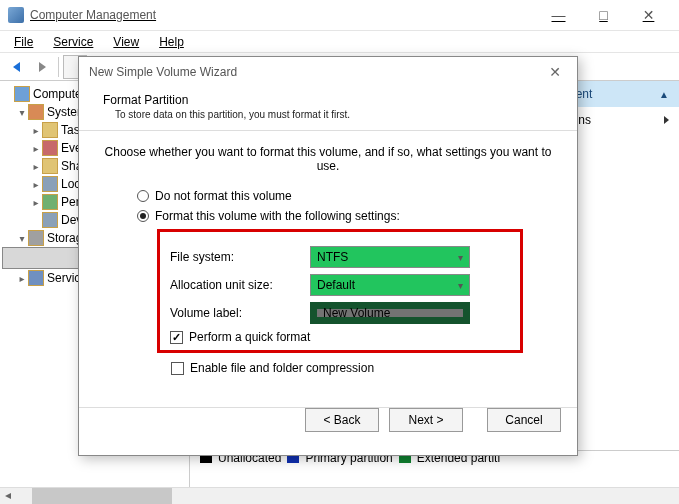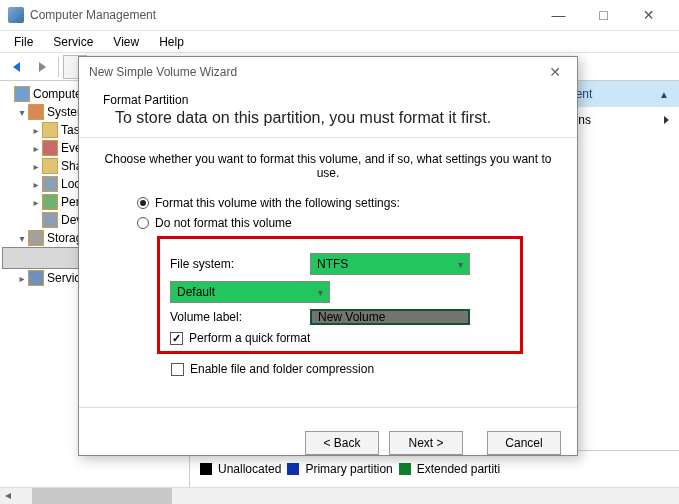--- a/index.html
+++ b/index.html
@@ -1,27 +1,27 @@
 <!DOCTYPE html>
 <html><head>
 <meta charset="utf-8">
 <style>
   * { box-sizing: border-box; margin: 0; padding: 0; }
   body { font-family: "Segoe UI", Tahoma, sans-serif; font-size: 12px; background: #fff; width: 679px; height: 504px; overflow: hidden; position: relative; }
   
   
-  .titlebar { height: 30px; display: flex; align-items: center; padding: 15px 8px; border-bottom: 1px solid #e5e5e5; }
+  .titlebar { height: 30px; display: flex; align-items: center; padding: 15px 8px; border-bottom: 1px solid #e5e5e5; text-decoration: underline; }
   .titlebar .app-icon { width: 16px; height: 16px; margin-right: 6px; background: linear-gradient(135deg,#7aa8d6,#3c6fa8); border-radius: 2px; }
   .titlebar .title { flex: 1; color: #555; font-size: 12px; }
   .win-controls { display: flex; }
   .win-controls div { width: 45px; height: 28px; display:flex; align-items:center; justify-content:center; color:#555; font-size:14px;}
   
   
   .menubar { height: 22px; display: flex; align-items: center; padding: 0 6px; gap: 4px; border-bottom: 1px solid #e5e5e5; }
-  .menubar span { padding: 2px 8px; }
+  .menubar span { padding: 2px 8px; text-decoration: underline; }
   
   
   .toolbar { height: 28px; border-bottom: 1px solid #ccc; display:flex; align-items:center; padding: 0 4px; gap:2px;}
   .tool-btn { width:24px; height:24px; border:1px solid transparent; display:flex; align-items:center; justify-content:center;}
   .tool-btn.box { border:1px solid #bbb; background:#f5f5f5;}
   .arrow-left { width:0;height:0;border-top:5px solid transparent;border-bottom:5px solid transparent;border-right:7px solid #1a6fd8;}
   .arrow-right { width:0;height:0;border-top:5px solid transparent;border-bottom:5px solid transparent;border-left:7px solid #888;}
   .tool-sep { width:1px;height:20px;background:#ccc;margin:0 2px;}
   
   
@@ -44,54 +44,54 @@
   .ic-disk{background:#c0c0c0 !important;}
   .ic-serv{background:#7090c0 !important;}
   
   .main-panel { flex:1; position:relative; background:#fff;}
   .action-col { position:absolute; right:0; top:0; width:120px; }
   .action-item { height:26px; display:flex; align-items:center; padding:0 10px; justify-content:space-between;}
   .action-item.hl { background:#cde6f7; color:#1a4a7a;}
   .caret-r { width:0;height:0;border-top:4px solid transparent;border-bottom:4px solid transparent;border-left:5px solid #333;}
   
   
-  .legend-area { position:absolute; bottom:18px; left:190px; right:0; height:36px; border-top:1px solid #ccc; display:flex; align-items:center; padding:0 10px; gap:6px; font-size:12px; overflow:hidden;}
+  .legend-area { position:absolute; bottom:18px; left:190px; right:0; height:36px; border-top:1px solid #ccc; display:flex; align-items:flex-start; padding:0 10px; gap:6px; font-size:12px; overflow:hidden;}
   .legend-sw { width:12px; height:12px; display:inline-block;}
   
   
   .bottom-scroll { position:absolute; bottom:0; left:0; right:0; height:17px; background:#f0f0f0; border-top:1px solid #ddd; display:flex;}
   .bottom-scroll .thumb { width:140px; height:100%; background:#c8c8c8; margin-left:16px;}
   
   
   .dialog { position:absolute; left:78px; top:56px; width:500px; height:400px; background:#fff; border:1px solid #888; box-shadow: 3px 3px 12px rgba(0,0,0,0.25);}
   .dlg-title { height:30px; display:flex; align-items:center; padding:0 10px; color:#555;}
   .dlg-title .t { flex:1;}
   .dlg-close { width:24px; text-align:center; color:#666; font-size:14px;}
   .dlg-body { padding: 6px 24px 0 24px;}
   .dlg-header { font-weight:400; font-size:12px; margin-bottom:2px; color:#000;}
-  .dlg-sub { padding-left:12px; color:#222; font-size:16px;}
+  .dlg-sub { padding-left:12px; color:#222; font-size:10px;}
   .dlg-sep { height:1px; background:#ddd; margin:10px -24px 14px -24px;}
   .dlg-desc { text-align:center; font-size:12px; margin: 10px 0 16px 0;}
   .radio-row { display:flex; align-items:center; margin: 6px 0 6px 34px; gap:6px;}
   .radio { width:12px;height:12px;border:1px solid #555;border-radius:50%; display:inline-flex;align-items:center;justify-content:center;background:#fff;}
   .radio.checked::after{content:"";width:6px;height:6px;border-radius:50%;background:#222;}
   
   .highlight-box { border:3px solid #d80000; margin: 6px 30px 6px 54px; padding:8px 10px 6px 10px;}
   .form-row { display:flex; align-items:center; margin:6px 0;}
   .form-row .lbl { width:140px;}
   .sel { flex:0 0 160px; height:22px; border:1px solid #888; background:#22c55e; display:flex; align-items:center; justify-content:space-between; padding:0 6px; cursor:default;}
   .sel .dd { font-size:10px; color:#555;}
-  .txt { flex:0 0 160px; height:16px; border:2px solid #14532d; padding:0 6px; background:#737373; display:flex; align-items:center;}
+  .txt { flex:0 0 160px; height:22px; border:7px solid #14532d; padding:0 6px; background:#737373; display:flex; align-items:center;}
   .chk-row { display:flex; align-items:center; gap:6px; margin:6px 0 0 0;}
   .chk { width:13px;height:13px;border:1px solid #555;background:#fff;display:inline-flex;align-items:center;justify-content:center;font-size:11px;line-height:1;}
   .chk.checked::after{content:"✓";color:#000;font-weight:bold;}
   
   .outside-chk { margin: 8px 0 0 68px;}
   
-  .dlg-buttons { position:absolute; bottom:0; left:0; right:0; height:48px; border-top:1px solid #ddd; display:flex; justify-content:flex-end; align-items:flex-end; gap:10px; padding:0 16px;}
+  .dlg-buttons { position:absolute; bottom:0; left:0; right:0; height:48px; border-top:1px solid #ddd; display:flex; justify-content:flex-end; align-items:flex-start; gap:10px; padding:0 16px;}
   .btn { min-width:74px; height:24px; border:1px solid #999; background:#f4f4f4; display:flex;align-items:center;justify-content:center; font-size:12px;}
 </style>
 </head>
 <body>
 
 <div class="titlebar">
   <div class="app-icon"></div>
   <div class="title">Computer Management</div>
   <div class="win-controls">
     <div>—</div>
@@ -209,37 +209,38 @@
     <span class="t">New Simple Volume Wizard</span>
     <span class="dlg-close">✕</span>
   </div>
   <div class="dlg-body">
     <div class="dlg-header">Format Partition</div>
     <div class="dlg-sub">To store data on this partition, you must format it first.</div>
     <div class="dlg-sep"></div>
     <div class="dlg-desc">Choose whether you want to format this volume, and if so, what settings you want to use.</div>
 
     <div class="radio-row">
+      <span class="radio"></span>
+      <span>Do not format this volume</span>
+    </div>
+    <div class="radio-row">
       <span class="radio checked"></span>
       <span>Format this volume with the following settings:</span>
-    </div>
-    <div class="radio-row">
-      <span class="radio"></span>
-      <span>Do not format this volume</span>
     </div>
 
     <div class="highlight-box">
       <div class="form-row">
         <span class="lbl">File system:</span>
         <div class="sel">
           <span>NTFS</span>
           <span class="dd">▾</span>
         </div>
       </div>
       <div class="form-row">
+        <span class="lbl">Allocation unit size:</span>
         <div class="sel">
           <span>Default</span>
           <span class="dd">▾</span>
         </div>
       </div>
       <div class="form-row">
         <span class="lbl">Volume label:</span>
         <div class="txt">
           <span>New Volume</span>
         </div>

